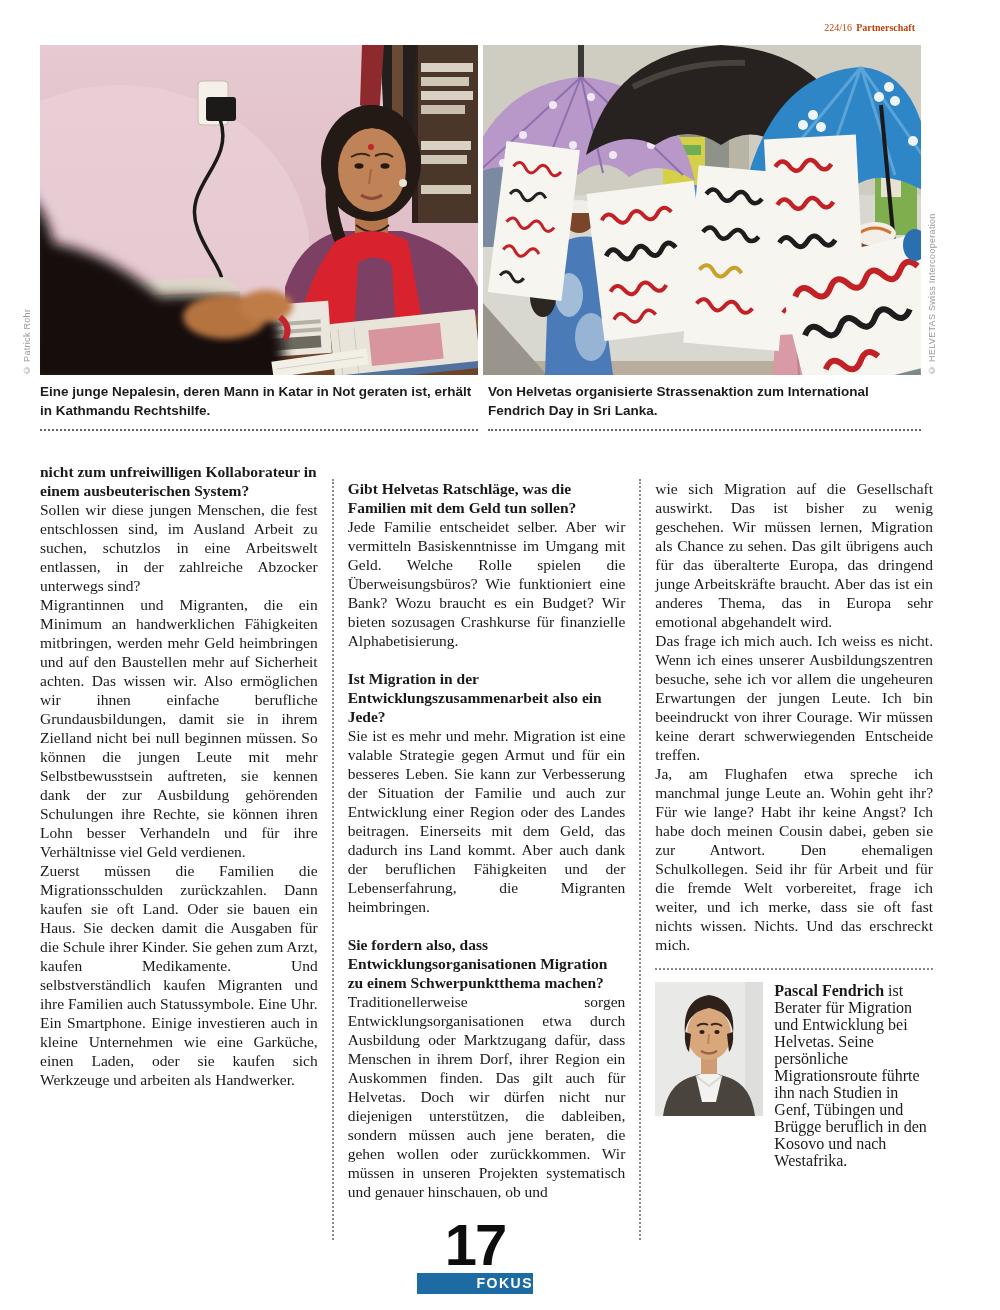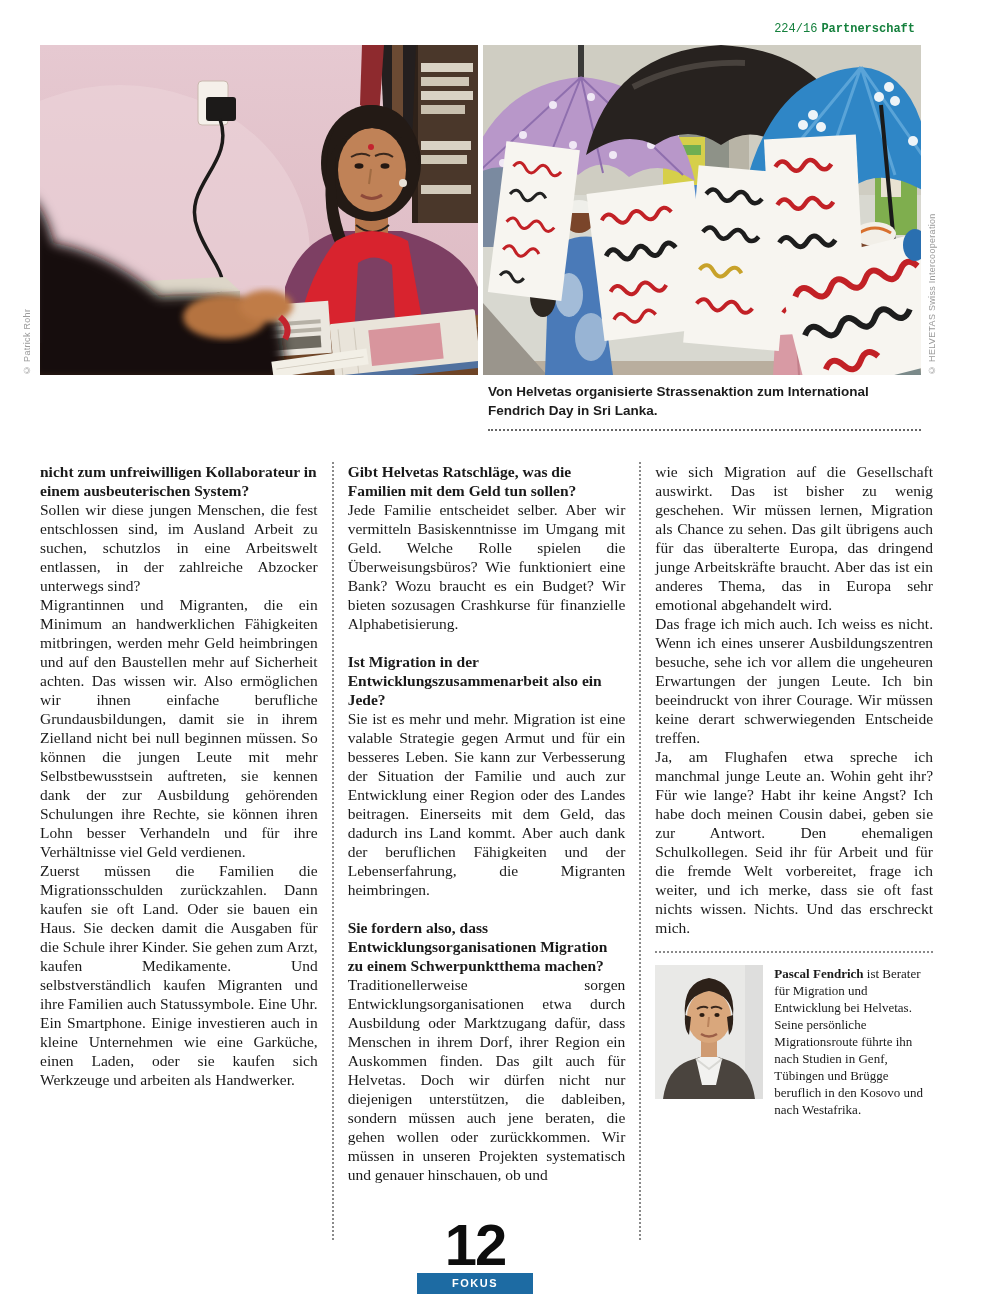--- a/index.html
+++ b/index.html
@@ -1,21 +1,21 @@
 <!DOCTYPE html>
 <html lang="de"><head>
 <meta charset="utf-8">
 <style>
   html,body{margin:0;padding:0;background:#ffffff;}
   #page{position:relative;width:1000px;height:1310px;background:#ffffff;overflow:hidden;
         font-family:"Liberation Serif",serif;color:#1a1a1a;}
 
   
-  .pagehead{position:absolute;top:22px;right:85px;font-family:Liberation Mono, monospace;
-            font-size:12px;color:#15803d;}
+  .pagehead{position:absolute;top:22px;right:85px;font-family:Liberation Serif, serif;
+            font-size:10px;color:#c2410c;}
   .pagehead .issue{font-weight:400;}
   .pagehead .section{font-weight:700;margin-left:4px;}
 
   
   .photo{position:absolute;top:45px;overflow:hidden;}
   .photo svg{display:block;}
   #photo-left{left:40px;}
   #photo-right{left:483px;}
 
   .vcredit{position:absolute;top:45px;height:330px;width:14px;
@@ -27,39 +27,39 @@
   .caption{position:absolute;top:382px;font-family:"Liberation Sans",sans-serif;
            font-weight:700;font-size:13.5px;line-height:1.42;color:#1c1c1c;
            padding-bottom:9px;border-bottom:2px dotted #666;}
   #caption-left{left:40px;width:438px;}
   #caption-right{left:488px;width:433px;}
 
   
   #columns{position:absolute;left:40px;top:462px;width:893px;height:778px;
            display:flex;overflow:hidden;}
   .col{width:284px;min-height:768px;font-size:15.5px;line-height:19px;}
-  .col + .col{border-left:2px dotted #8a8a8a;padding-left:14px;margin-left:14px;}
+  .col + .col{border-left:2px dotted #8a8a8a;padding-left:14px;margin-left:14px;margin-top:17px;}
   .col p{margin:0;text-align:justify;hyphens:auto;-webkit-hyphens:auto;}
   .col p.q{font-weight:700;margin-top:19px;text-align:left;}
   .col p:first-child{margin-top:0;}
 
   
   .bio{margin-top:14px;padding-top:12px;border-top:2px dotted #8a8a8a;
        display:flex;gap:11px;}
   .bio .bio-photo{flex:0 0 108px;}
-  .bio .bio-text{font-size:13px;line-height:17px;text-align:left;}
+  .bio .bio-text{font-size:16px;line-height:17px;text-align:left;}
   .bio .bio-name{font-weight:700;}
 
   
   #footer{position:absolute;left:40px;top:1218px;width:870px;text-align:center;}
   #page-number{font-family:"Liberation Sans",sans-serif;font-weight:700;font-size:58px;
                line-height:54px;letter-spacing:-2px;color:#0d0d0d;}
   #fokus-bar{width:116px;height:21px;margin:1px auto 0;background:#1d6ba3;color:#ffffff;
-             font-family:"Liberation Sans",sans-serif;font-weight:700;font-size:11px;
-             letter-spacing:1.5px;line-height:21px;text-align:center;}
+             font-family:"Liberation Sans",sans-serif;font-weight:700;font-size:14px;
+             letter-spacing:1.5px;line-height:21px;text-align:right;}
 </style>
 </head>
 <body>
 
 <div id="page">
 
   <div class="pagehead">
     <span class="issue">224/16</span><span class="section">Partnerschaft</span>
   </div>
 
@@ -266,20 +266,21 @@
         <path d="M318,272 q9,-13 18,0 t18,0 t18,0 t18,0 t18,0 t18,0" stroke="#1d1d1d" stroke-width="6" fill="none"></path>
         <path d="M330,310 q9,-13 18,0 t18,0 t18,0" stroke="#c22126" stroke-width="6" fill="none"></path>
       </g>
       <ellipse cx="432" cy="200" rx="12" ry="16" fill="#2a6fb0"></ellipse>
     </svg>
   </div>
 
   <div class="vcredit" id="credit-left">© Patrick Rohr</div>
   <div class="vcredit" id="credit-right">© HELVETAS Swiss Intercooperation</div>
 
+  <div class="caption" id="caption-left">Eine junge Nepalesin, deren Mann in Katar in Not geraten ist, erhält in Kathmandu Rechtshilfe.</div>
   <div class="caption" id="caption-right">Von Helvetas organisierte Strassenaktion zum International Fendrich Day in Sri Lanka.</div>
 
   <div id="columns">
     <div class="col">
       <p class="q">nicht zum unfreiwilligen Kollaborateur in einem ausbeuterischen System?</p>
       <p class="a">Sollen wir diese jungen Menschen, die fest entschlossen sind, im Ausland Arbeit zu suchen, schutzlos in eine Arbeitswelt entlassen, in der zahlreiche Abzocker unterwegs sind?</p>
       <p class="a">Migrantinnen und Migranten, die ein Minimum an handwerklichen Fähigkeiten mitbringen, werden mehr Geld heimbringen und auf den Baustellen mehr auf Sicherheit achten. Das wissen wir. Also ermöglichen wir ihnen einfache berufliche Grundausbildungen, damit sie in ihrem Zielland nicht bei null beginnen müssen. So können die jungen Leute mit mehr Selbstbewusstsein auftreten, sie kennen dank der zur Ausbildung gehörenden Schulungen ihre Rechte, sie können ihren Lohn besser Verhandeln und für ihre Verhältnisse viel Geld verdienen.</p>
       <p class="a">Zuerst müssen die Familien die Migrationsschulden zurückzahlen. Dann kaufen sie oft Land. Oder sie bauen ein Haus. Sie decken damit die Ausgaben für die Schule ihrer Kinder. Sie gehen zum Arzt, kaufen Medikamente. Und selbstverständlich kaufen Migranten und ihre Familien auch Statussymbole. Eine Uhr. Ein Smartphone. Einige investieren auch in kleine Unternehmen wie eine Garküche, einen Laden, oder sie kaufen sich Werkzeuge und arbeiten als Handwerker.</p>
     </div>
     <div class="col">
@@ -314,17 +315,17 @@
             <path d="M54,52 L53,62" stroke="#b9835c" stroke-width="2" fill="none"></path>
             <path d="M46,69 q8,5 16,0" stroke="#9c5f47" stroke-width="2.5" fill="none"></path>
           </svg>
         </div>
         <div class="bio-text"><span class="bio-name">Pascal Fendrich</span><span> ist Berater für Migration und Entwicklung bei Helvetas. Seine persönliche Migrationsroute führte ihn nach Studien in Genf, Tübingen und Brügge beruflich in den Kosovo und nach Westafrika.</span></div>
       </div>
     </div>
   </div>
 
   <div id="footer">
-    <div id="page-number">12</div>
+    <div id="page-number">17</div>
     <div id="fokus-bar" style="background: rgb(29, 107, 163);">FOKUS</div>
   </div>
 
 </div>
 
 </body></html>

